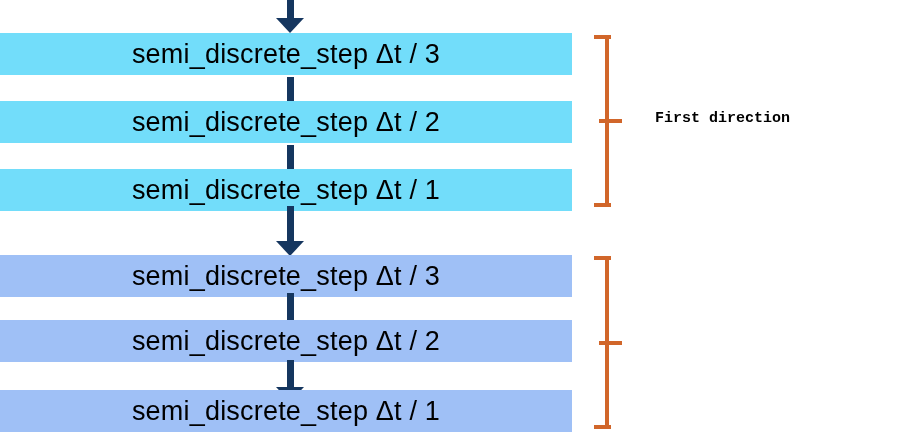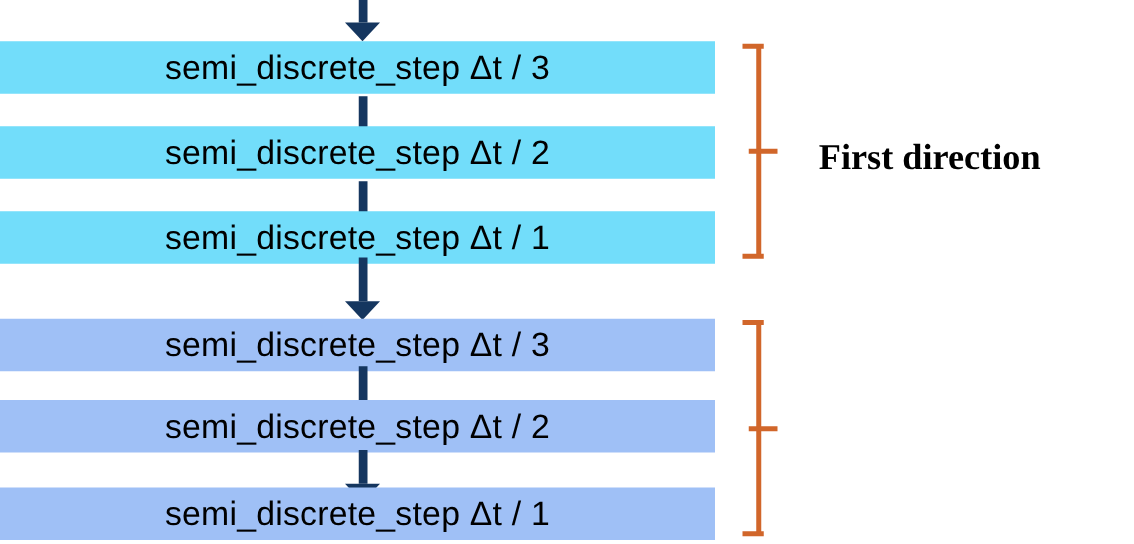--- a/index.html
+++ b/index.html
@@ -94,25 +94,25 @@
     left: 5px;
     width: 9px;
     height: 4px;
     background: #D1662A;
     top: 50%;
     margin-top: -2px;
   }
 
   .group-label {
     position: absolute;
-    font-size: 29px;
+    font-size: 15px;
     font-weight: bold;
     color: #000000;
     white-space: nowrap;
-    font-family: Liberation Serif, serif;
+    font-family: Liberation Mono, monospace;
   }
 </style>
 </head>
 <body>
 
 <div id="diagram-root">
 
   <div class="arrow" style="top:-12px; height:45px;">
     <div class="shaft" style="height:30px;"></div>
     <div class="head" style="top:30px;"></div>

